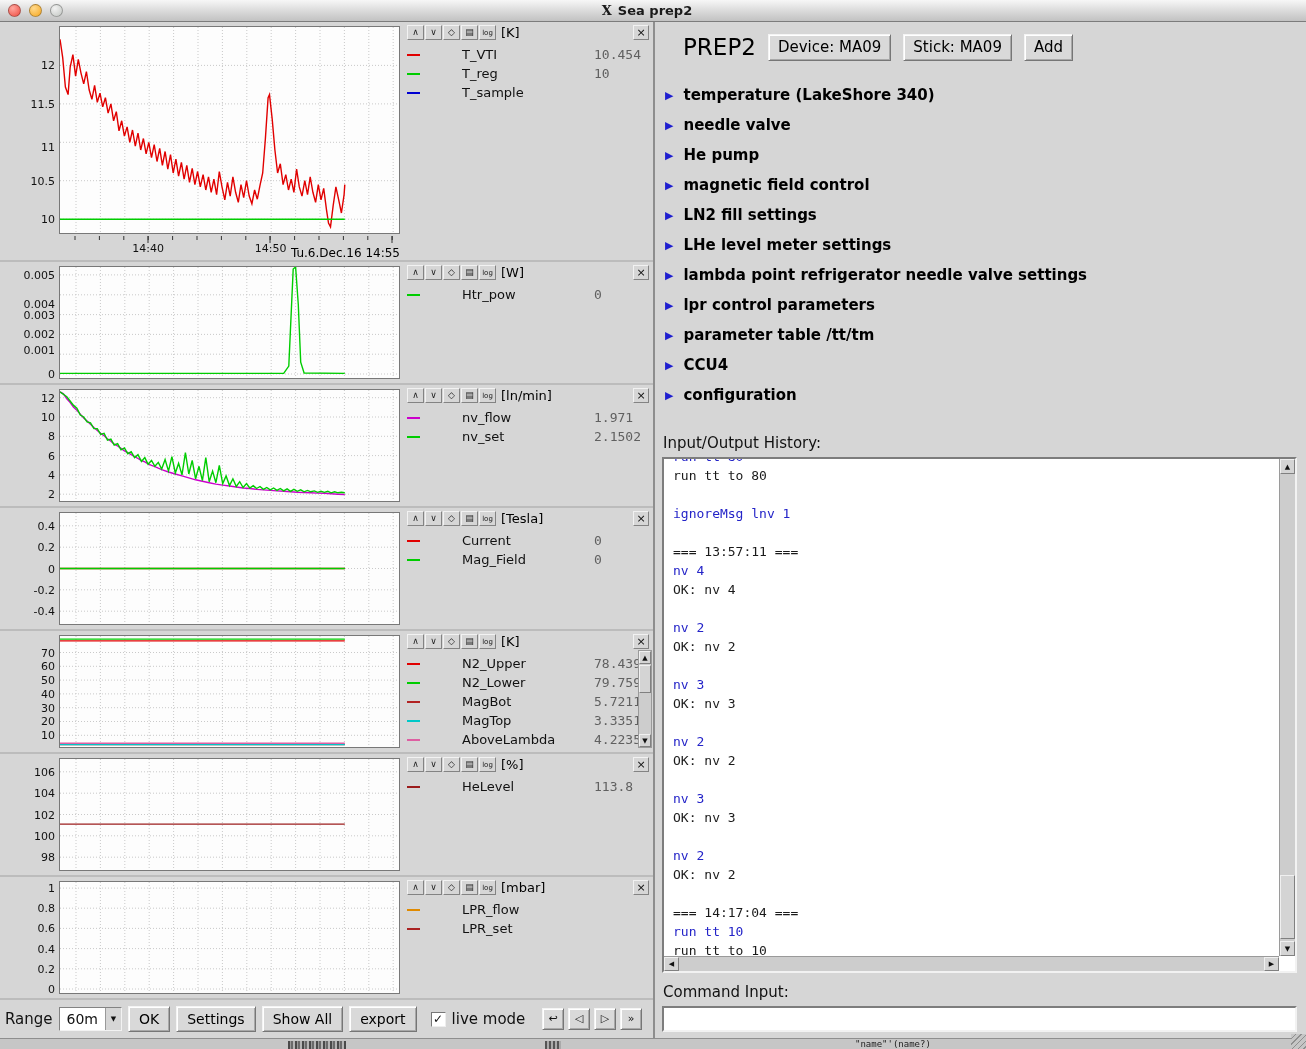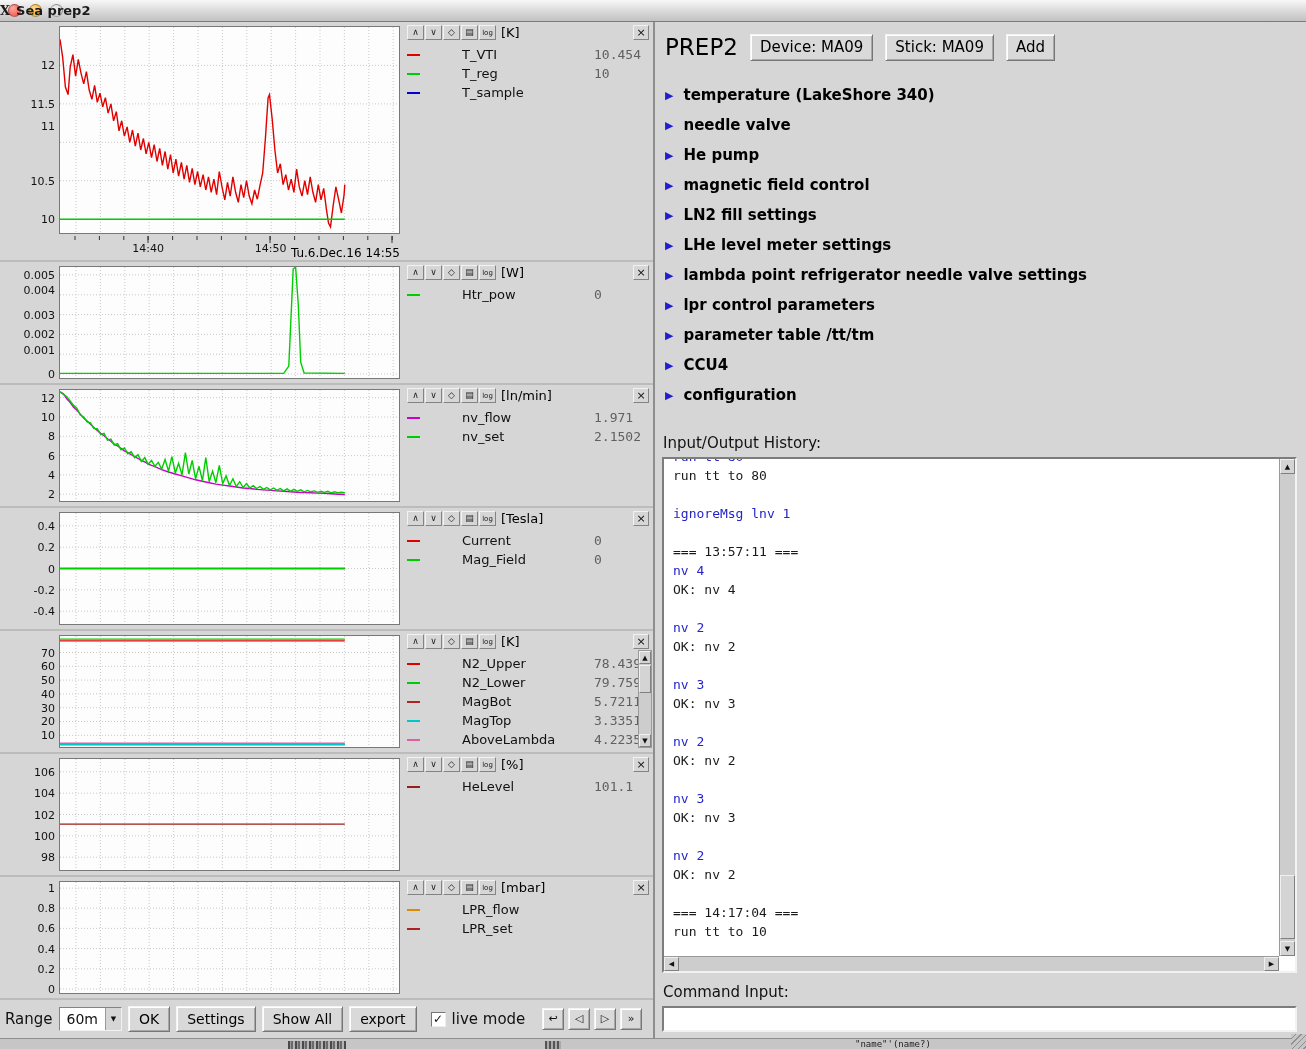--- a/index.html
+++ b/index.html
@@ -6,21 +6,21 @@
 html,body{width:1306px;height:1049px;overflow:hidden;}
 body{font-family:"DejaVu Sans","Liberation Sans",sans-serif;background:#555;color:#111;}
 .window{position:relative;width:1306px;height:1049px;background:#d6d6d6;overflow:hidden;}
 
 
 .titlebar{height:22px;background:linear-gradient(#f7f7f7,#d6d6d6 60%,#c2c2c2);border-bottom:1px solid #7c7c7c;position:relative;display:flex;align-items:center;}
 .tl{width:13px;height:13px;border-radius:50%;margin-left:8px;border:1px solid rgba(0,0,0,.3);}
 .tl.red{background:radial-gradient(circle at 35% 30%,#ffa79f,#ee4b40);}
 .tl.yellow{background:radial-gradient(circle at 35% 30%,#ffd98c,#f6a821);}
 .tl.gray{background:radial-gradient(circle at 35% 30%,#f2f2f2,#c2c6c2);}
-.title{position:absolute;left:0;right:12px;text-align:left;font-size:13px;font-weight:bold;color:#1a1a1a;}
+.title{position:absolute;left:0;right:12px;text-align:center;font-size:13px;font-weight:bold;color:#1a1a1a;}
 .x11{font-family:"DejaVu Serif",serif;font-weight:bold;margin-right:6px;}
 
 .main{display:flex;height:1016px;}
 
 
 .left{width:655px;border-right:2px solid #8e8e8e;background:#d6d6d6;}
 .chart-row{display:flex;border-bottom:2px solid #bcbcbc;background:#d6d6d6;}
 .chart-row.tall{height:240px;}
 .chart-row.short{height:123px;}
 .yaxis{width:59px;position:relative;font-size:11px;color:#111;flex:none;}
@@ -56,21 +56,21 @@
 .combo{display:flex;align-items:center;height:24px;background:#fff;border:1px solid;border-color:#838383 #f2f2f2 #f2f2f2 #838383;}
 .combo .val{padding:0 7px;font-size:14px;}
 .combo .arrow{width:16px;height:22px;background:#d6d6d6;border-left:1px solid #999;font-size:7px;display:flex;align-items:center;justify-content:center;}
 .tkbtn{height:26px;padding:0 10px;font-size:14px;color:#000;background:#d9d9d9;border:1px solid;border-color:#f4f4f4 #767676 #767676 #f4f4f4;box-shadow:inset 1px 1px 0 #fff,inset -1px -1px 0 #a8a8a8;font-family:inherit;}
 .checkbox{width:15px;height:15px;margin-left:8px;background:#fff;border:1px solid;border-color:#777 #eee #eee #777;font-size:12px;line-height:13px;text-align:center;color:#111;}
 .navbtns{margin-left:auto;display:flex;gap:4px;margin-right:6px;}
 .navbtn{width:22px;height:22px;font-size:11px;line-height:20px;text-align:center;background:#d9d9d9;border:1px solid;border-color:#f4f4f4 #767676 #767676 #f4f4f4;box-shadow:inset 1px 1px 0 #fff,inset -1px -1px 0 #a8a8a8;}
 
 
 .right{flex:1;display:flex;flex-direction:column;background:#d6d6d6;}
-.prep2-header{display:flex;align-items:center;gap:12px;padding:10px 8px 6px 10px;height:46px;}
+.prep2-header{display:flex;align-items:center;gap:12px;padding:10px 8px 6px 28px;height:46px;}
 .prep2-title{font-size:23px;color:#000;}
 .tkbtn.big{height:27px;font-size:15px;padding:0 9px;}
 .tree{padding:12px 0 0 10px;height:342px;}
 .tree-item{height:30px;display:flex;align-items:center;gap:10px;}
 .tri{color:#1f1fd0;font-size:11px;}
 .tree-label{font-weight:bold;font-size:15px;color:#000;}
 .io-label{font-size:15px;margin:24px 0 0 8px;height:19px;}
 .history{position:relative;flex:1;margin:4px 9px 0 7px;background:#fff;border:2px solid;border-color:#7d7d7d #f2f2f2 #f2f2f2 #7d7d7d;overflow:hidden;}
 .hist-clip{position:absolute;left:0;top:0;right:16px;bottom:15px;overflow:hidden;}
 .hist-content{margin-top:-12px;padding-left:9px;font-family:"DejaVu Sans Mono","Liberation Mono",monospace;font-size:13px;line-height:19px;}
@@ -108,21 +108,21 @@
     <div class="title"><span class="x11">X</span><span>Sea prep2</span></div>
   </div>
 
   <div class="main">
     <div class="left">
       <div id="charts">
           <div class="chart-row tall">
     <div class="yaxis">
               <div class="ylab" style="top: 43.4328px;">12</div>
               <div class="ylab" style="top: 81.8657px;">11.5</div>
-              <div class="ylab" style="top: 104px;">11</div>
+              <div class="ylab" style="top: 125px;">11</div>
               <div class="ylab" style="top: 158.731px;">10.5</div>
               <div class="ylab" style="top: 197.164px;">10</div>
             </div>
     <div class="plotcol">
       <div class="plot" style="height: 208px;">
                 <svg width="339" height="206">
                   <g class="grid">
                     <line x1="16.0" y1="0" x2="16.0" y2="206"></line>
                     <line x1="40.4" y1="0" x2="40.4" y2="206"></line>
                     <line x1="64.8" y1="0" x2="64.8" y2="206"></line>
@@ -194,21 +194,21 @@
                   <span class="dash" style="background: rgb(0, 0, 210);"></span>
                   <span class="sname">T_sample</span>
                   <span class="sval"></span>
                 </div>
               </div>
     </div>
   </div>
           <div class="chart-row short">
     <div class="yaxis">
               <div class="ylab" style="top: 12.9286px;">0.005</div>
-              <div class="ylab" style="top: 28px; margin-left: 23px;">0.004</div>
+              <div class="ylab" style="top: 42px; margin-left: 23px;">0.004</div>
               <div class="ylab" style="top: 52.5714px;">0.003</div>
               <div class="ylab" style="top: 72.3929px;">0.002</div>
               <div class="ylab" style="top: 88px;">0.001</div>
               <div class="ylab" style="top: 112.036px;">0</div>
             </div>
     <div class="plotcol">
       <div class="plot" style="height: 113px;">
                 <svg width="339" height="111">
                   <g class="grid">
                     <line x1="16.0" y1="0" x2="16.0" y2="111"></line>
@@ -525,21 +525,21 @@
                   <span class="hbtn">▤</span>
                   <span class="hbtn txt">log</span>
                 </span>
         <span class="unit">[%]</span>
         <span class="closebtn">×</span>
       </div>
       <div class="entries">
                 <div class="entry">
                   <span class="dash" style="background: rgb(155, 28, 28);"></span>
                   <span class="sname">HeLevel</span>
-                  <span class="sval">101.1</span>
+                  <span class="sval">113.8</span>
                 </div>
               </div>
     </div>
   </div>
           <div class="chart-row short">
     <div class="yaxis">
               <div class="ylab" style="top: 11.0545px;">1</div>
               <div class="ylab" style="top: 31.2364px;">0.8</div>
               <div class="ylab" style="top: 51.4182px;">0.6</div>
               <div class="ylab" style="top: 71.6px;">0.4</div>
@@ -698,20 +698,21 @@
               <div class="hline cmd">nv 2</div>
               <div class="hline resp">OK: nv 2</div>
               <div class="hline resp"></div>
               <div class="hline cmd">nv 3</div>
               <div class="hline resp">OK: nv 3</div>
               <div class="hline resp"></div>
               <div class="hline cmd">nv 2</div>
               <div class="hline resp">OK: nv 2</div>
               <div class="hline resp"></div>
               <div class="hline resp">=== 14:17:04 ===</div>
+              <div class="hline cmd">run tt 10</div>
               <div class="hline resp">run tt to 10</div>
             </div>
           </div>
         <div class="vscroll">
           <div class="sarrow up">▲</div>
           <div class="vthumb"></div>
           <div class="sarrow down">▼</div>
         </div>
         <div class="hscroll">
           <div class="sarrow left">◀</div>

